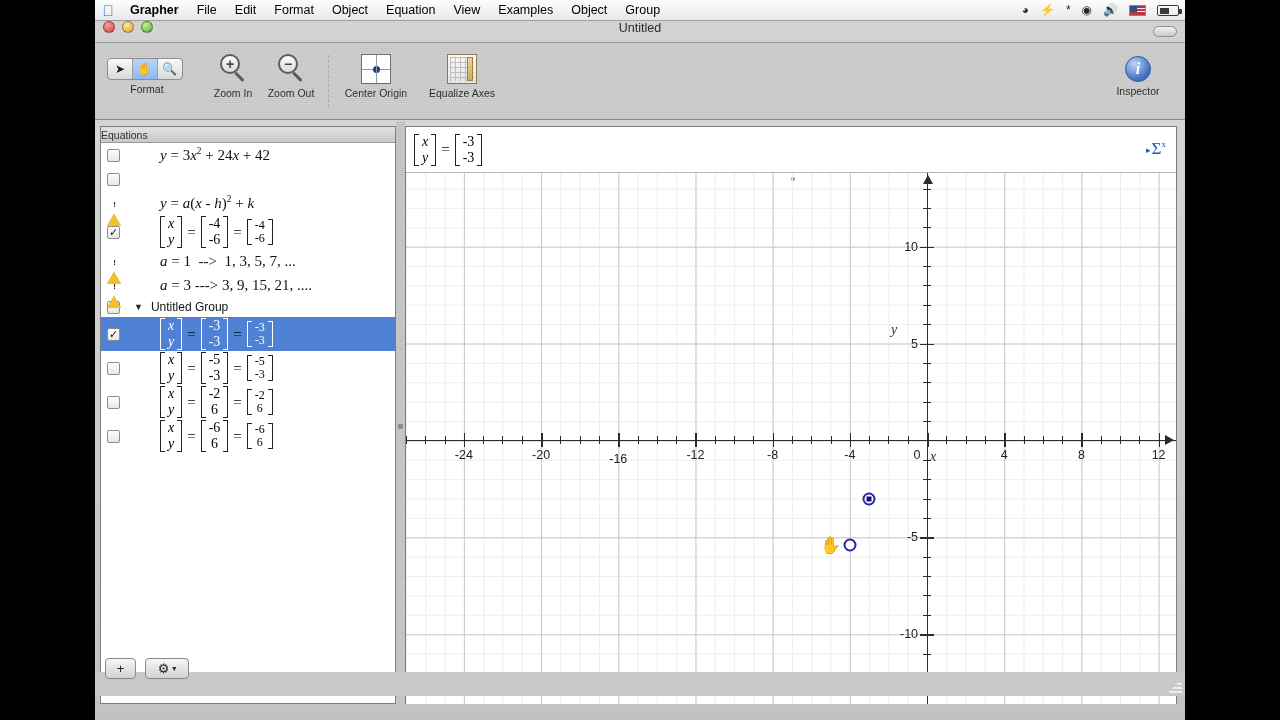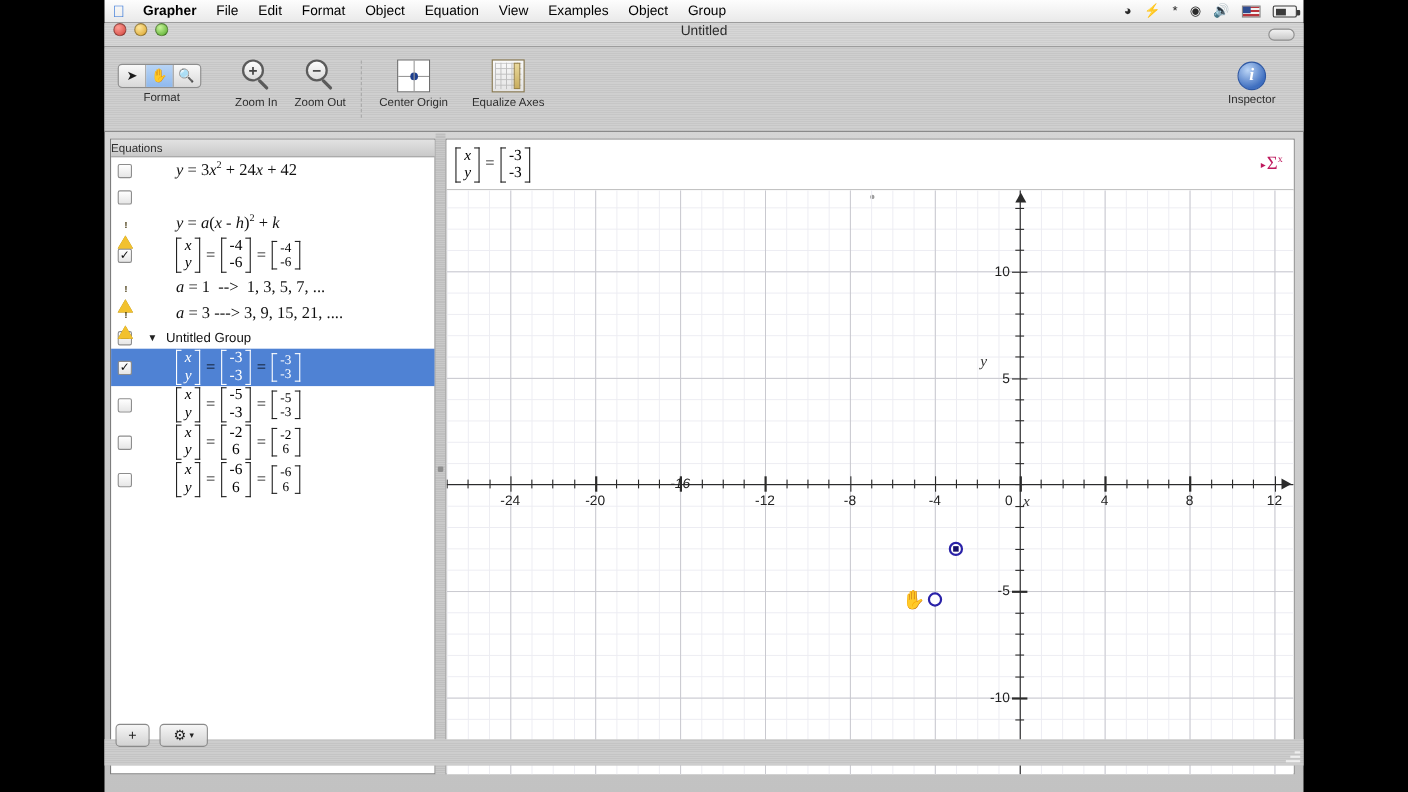--- a/index.html
+++ b/index.html
@@ -133,21 +133,21 @@
   .splitter { position:absolute; left:301px; top:0; width:9px; height:583px;
      background:repeating-linear-gradient(to bottom,#c9c9c9 0 1px,#bfbfbf 1px 2px); }
   .split-grip { position:absolute; left:2px; top:303px; width:5px; height:5px;
      background:#8e8e8e; border-radius:1px; }
 
   
   .graphpane { position:absolute; left:310px; top:5px; width:772px; height:578px;
      background:#fff; border:1px solid #7d7d7d; }
   .eqbar { position:relative; height:46px; border-bottom:1px solid #b5b5b5; background:#fff;
      display:flex; align-items:center; padding-left:8px; }
-  .sigma-btn { position:absolute; right:10px; top:12px; font-size:17px; color:#be185d;
+  .sigma-btn { position:absolute; right:10px; top:12px; font-size:17px; color:#1d4ed8;
      font-family:"Liberation Serif", serif; }
   .sigma-btn .carat { font-size:9px; vertical-align:middle; margin-right:1px;}
   .sigma-btn sup { font-size:9px; }
 
   .plot { position:relative; width:100%; height:531px; background:#fff; overflow:hidden; }
   .gridminor { position:absolute; inset:0;
      background-image:
        linear-gradient(to right, #ececf2 1px, transparent 1px),
        linear-gradient(to bottom, #ececf2 1px, transparent 1px);
      background-size:19.4px 19.4px; background-position:519px 262px; }
@@ -573,21 +573,21 @@
               <div class="ticky" style="top: 151.161px; left: 517.053px;"></div>
               <div class="ticky" style="top: 131.781px; left: 517.053px;"></div>
               <div class="ticky" style="top: 112.401px; left: 517.053px;"></div>
               <div class="ticky" style="top: 93.0219px; left: 517.053px;"></div>
               <div class="ticky major" style="top: 73.6423px; left: 514.053px;"></div>
               <div class="ticky" style="top: 54.2628px; left: 517.053px;"></div>
               <div class="ticky" style="top: 34.8832px; left: 517.053px;"></div>
               <div class="ticky" style="top: 15.5036px; left: 517.053px;"></div>
               <div class="xlab" style="left: 57.8947px; top: 275.438px;">-24</div>
               <div class="xlab" style="left: 135.088px; top: 275.438px;">-20</div>
-              <div class="xlab" style="left: 212.281px; top: 260px; font-style: italic;">-16</div>
+              <div class="xlab" style="left: 212.281px; top: 279px;">-16</div>
               <div class="xlab" style="left: 289.474px; top: 275.438px;">-12</div>
               <div class="xlab" style="left: 366.667px; top: 275.438px;">-8</div>
               <div class="xlab" style="left: 443.86px; top: 275.438px;">-4</div>
               <div class="xlab" style="left: 511.053px; top: 275.438px;">0</div>
               <div class="xlab" style="left: 598.246px; top: 275.438px;">4</div>
               <div class="xlab" style="left: 675.439px; top: 275.438px;">8</div>
               <div class="xlab" style="left: 752.632px; top: 275.438px;">12</div>
               <div class="ylab" style="top: 461.234px; left: 512.053px;">-10</div>
               <div class="ylab" style="top: 364.336px; left: 512.053px;">-5</div>
               <div class="ylab" style="top: 170.54px; left: 512.053px;">5</div>

